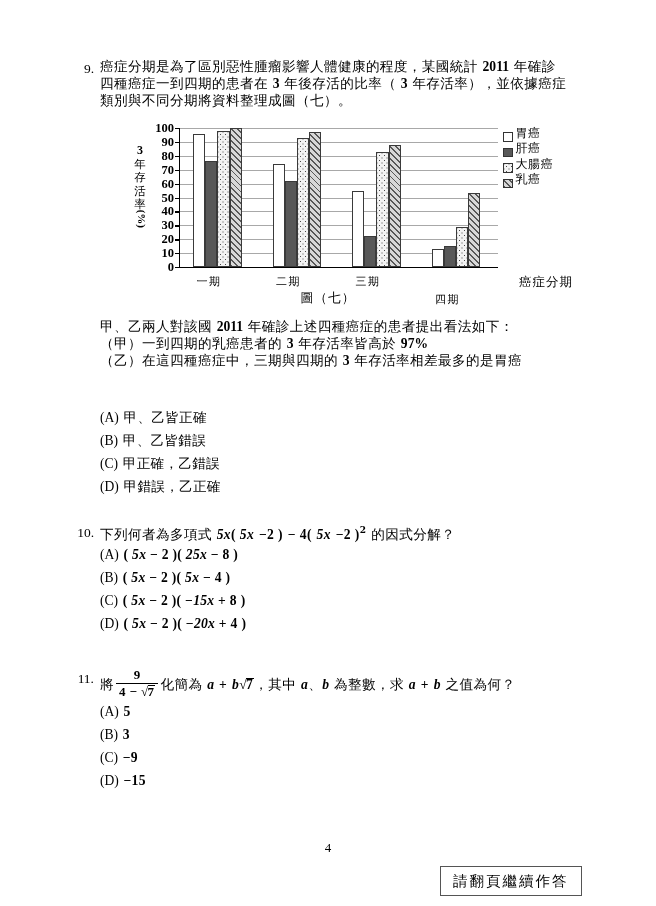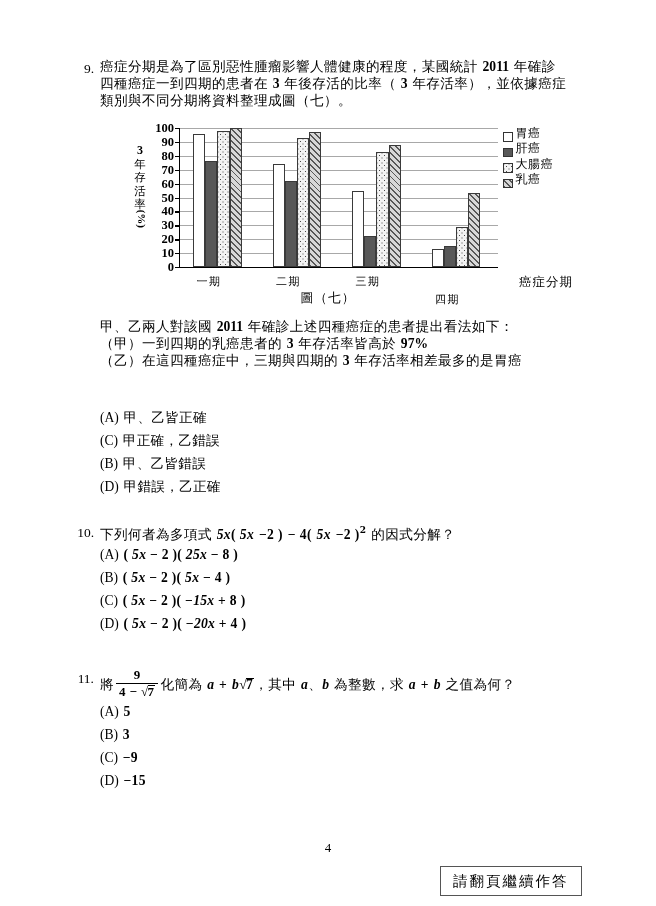--- a/index.html
+++ b/index.html
@@ -384,22 +384,22 @@
     <div class="qbody">
       <div class="qline">甲、乙兩人對該國 <span class="lat">2011</span> 年確診上述四種癌症的患者提出看法如下：</div>
       <div class="qline">（甲）一到四期的乳癌患者的 <span class="lat">3</span> 年存活率皆高於 <span class="lat">97%</span></div>
       <div class="qline">（乙）在這四種癌症中，三期與四期的 <span class="lat">3</span> 年存活率相差最多的是胃癌</div>
     </div>
   </div>
 
   <div class="question" style="top:406px;">
     <div class="qbody">
       <div class="opt"><span class="optlab">(A)</span> <span>甲、乙皆正確</span></div>
+      <div class="opt"><span class="optlab">(B)</span> <span>甲、乙皆錯誤</span></div>
       <div class="opt"><span class="optlab">(C)</span> <span>甲正確，乙錯誤</span></div>
-      <div class="opt"><span class="optlab">(B)</span> <span>甲、乙皆錯誤</span></div>
       <div class="opt"><span class="optlab">(D)</span> <span>甲錯誤，乙正確</span></div>
     </div>
   </div>
 
   <div class="question" style="top:522px;">
     <div class="qnum">10.</div>
     <div class="qbody">
       <div class="qline">下列何者為多項式 <span class="mathi">5x</span><span class="mathb">( </span><span class="mathi">5x</span> <span class="mathb">−2 )</span> <span class="mathb">− 4(</span> <span class="mathi">5x</span> <span class="mathb">−2 )</span><sup class="sq">2</sup> 的因式分解？</div>
       <div class="opt"><span class="optlab">(A)</span> <span class="mathb">( <span class="mathi">5x</span> − 2 )( <span class="mathi">25x</span> − 8 )</span></div>
       <div class="opt"><span class="optlab">(B)</span> <span class="mathb">( <span class="mathi">5x</span> − 2 )( <span class="mathi">5x</span> − 4 )</span></div>

